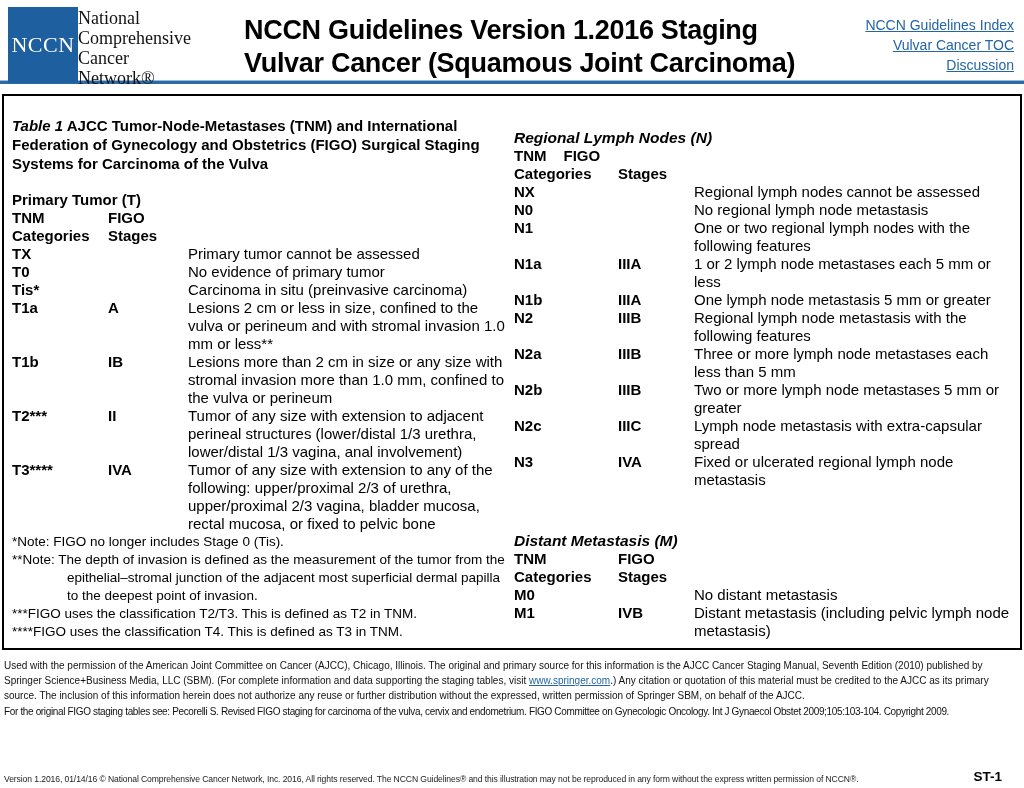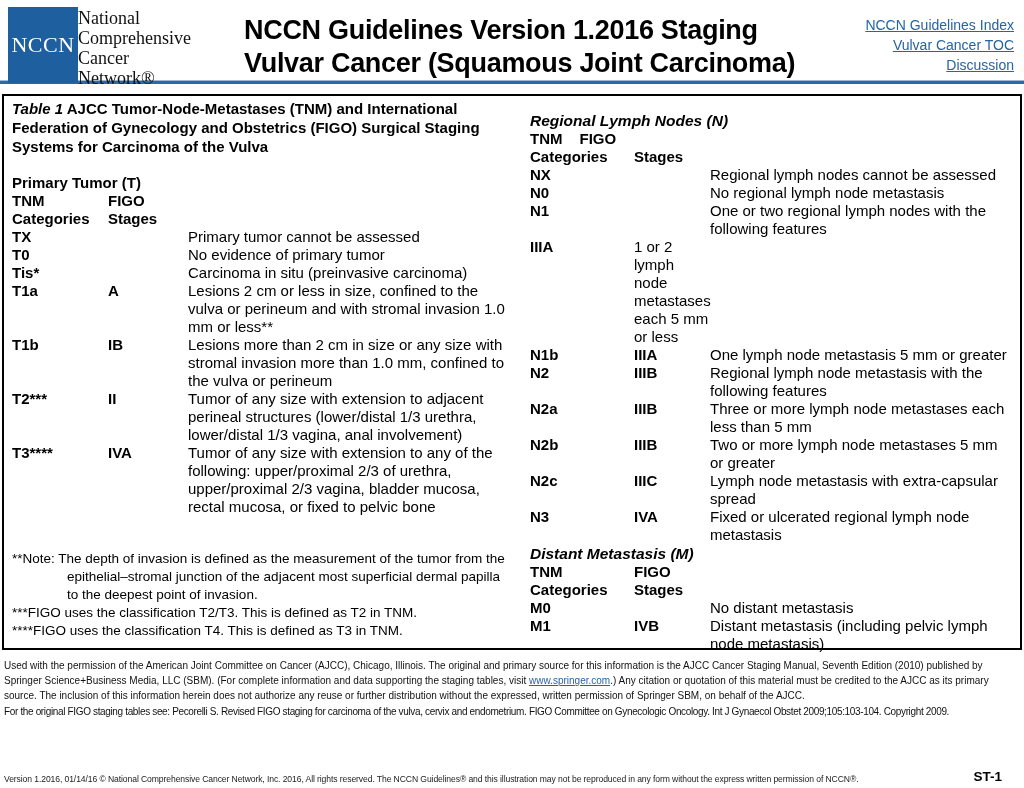--- a/index.html
+++ b/index.html
@@ -24,21 +24,21 @@
     font-family:"Liberation Serif", serif;font-size:18px;line-height:20px;
     padding-top:1px;width:140px;flex:0 0 auto;color:#111;
   }
   .titles{margin-left:26px;padding-top:7px;font-weight:bold;font-size:27px;line-height:33px;letter-spacing:-.3px;}
   .links{margin-left:auto;text-align:right;padding-top:8px;font-size:14px;line-height:20px;}
   .hlink{color:var(--link-blue);text-decoration:underline;cursor:pointer;white-space:nowrap;}
   .blue-rule{height:4px;background:var(--rule-blue);border-top:1px solid #9cbad6;margin-top:0;}
   
   .table-box{
     margin:10px 2px 0 2px;border:2px solid #000;height:556px;
-    display:flex;padding:3px 8px 8px 8px;gap:16px;
+    display:flex;padding:20px 8px 8px 8px;
   }
   .pane{display:flex;flex-direction:column;}
   .pane-left{width:502px;flex:0 0 auto;}
   .pane-right{flex:1 1 auto;margin-top:12px;}
   .tbl-title{font-weight:bold;font-size:15px;line-height:19px;width:492px;}
   .tbl-title .t-italic{font-style:italic;}
   .sec-heading{font-weight:bold;font-size:15px;line-height:18px;}
   .sec-heading-it{font-weight:bold;font-style:italic;font-size:15.5px;line-height:19px;}
   .mt-gap{margin-top:18px;}
   .grid-l{display:grid;grid-template-columns:96px 80px 1fr;}
@@ -136,20 +136,21 @@
         <div class="cell">Tumor of any size with extension to adjacent perineal structures (lower/distal 1/3 urethra, lower/distal 1/3 vagina, anal involvement)</div>
       </div>
         <div class="grid-l">
         <div class="cell cell-b">T3****</div>
         <div class="cell cell-b">IVA</div>
         <div class="cell">Tumor of any size with extension to any of the following: upper/proximal 2/3 of urethra, upper/proximal 2/3 vagina, bladder mucosa, rectal mucosa, or fixed to pelvic bone</div>
       </div>
       </div>
 
     <div class="notes">
+      <p class="note">*Note: FIGO no longer includes Stage 0 (Tis).</p>
       <p class="note note-hang">**Note: The depth of invasion is defined as the measurement of the tumor from the epithelial–stromal junction of the adjacent most superficial dermal papilla to the deepest point of invasion.</p>
       <p class="note">***FIGO uses the classification T2/T3. This is defined as T2 in TNM.</p>
       <p class="note">****FIGO uses the classification T4. This is defined as T3 in TNM.</p>
     </div>
   </div>
 
   <div class="pane pane-right">
     <div class="sec-heading-it">Regional Lymph Nodes (N)</div>
     <div class="hdr-inline">
       <span>TNM</span>
@@ -170,20 +171,21 @@
         <div class="cell cell-b">N0</div>
         <div class="cell cell-b"></div>
         <div class="cell">No regional lymph node metastasis</div>
       </div>
         <div class="grid-r">
         <div class="cell cell-b">N1</div>
         <div class="cell cell-b"></div>
         <div class="cell">One or two regional lymph nodes with the following features</div>
       </div>
         <div class="grid-r">
+        <div class="cell cell-b">N1a</div>
         <div class="cell cell-b">IIIA</div>
         <div class="cell">1 or 2 lymph node metastases each 5 mm or less</div>
       </div>
         <div class="grid-r">
         <div class="cell cell-b">N1b</div>
         <div class="cell cell-b">IIIA</div>
         <div class="cell">One lymph node metastasis 5 mm or greater</div>
       </div>
         <div class="grid-r">
         <div class="cell cell-b">N2</div>

